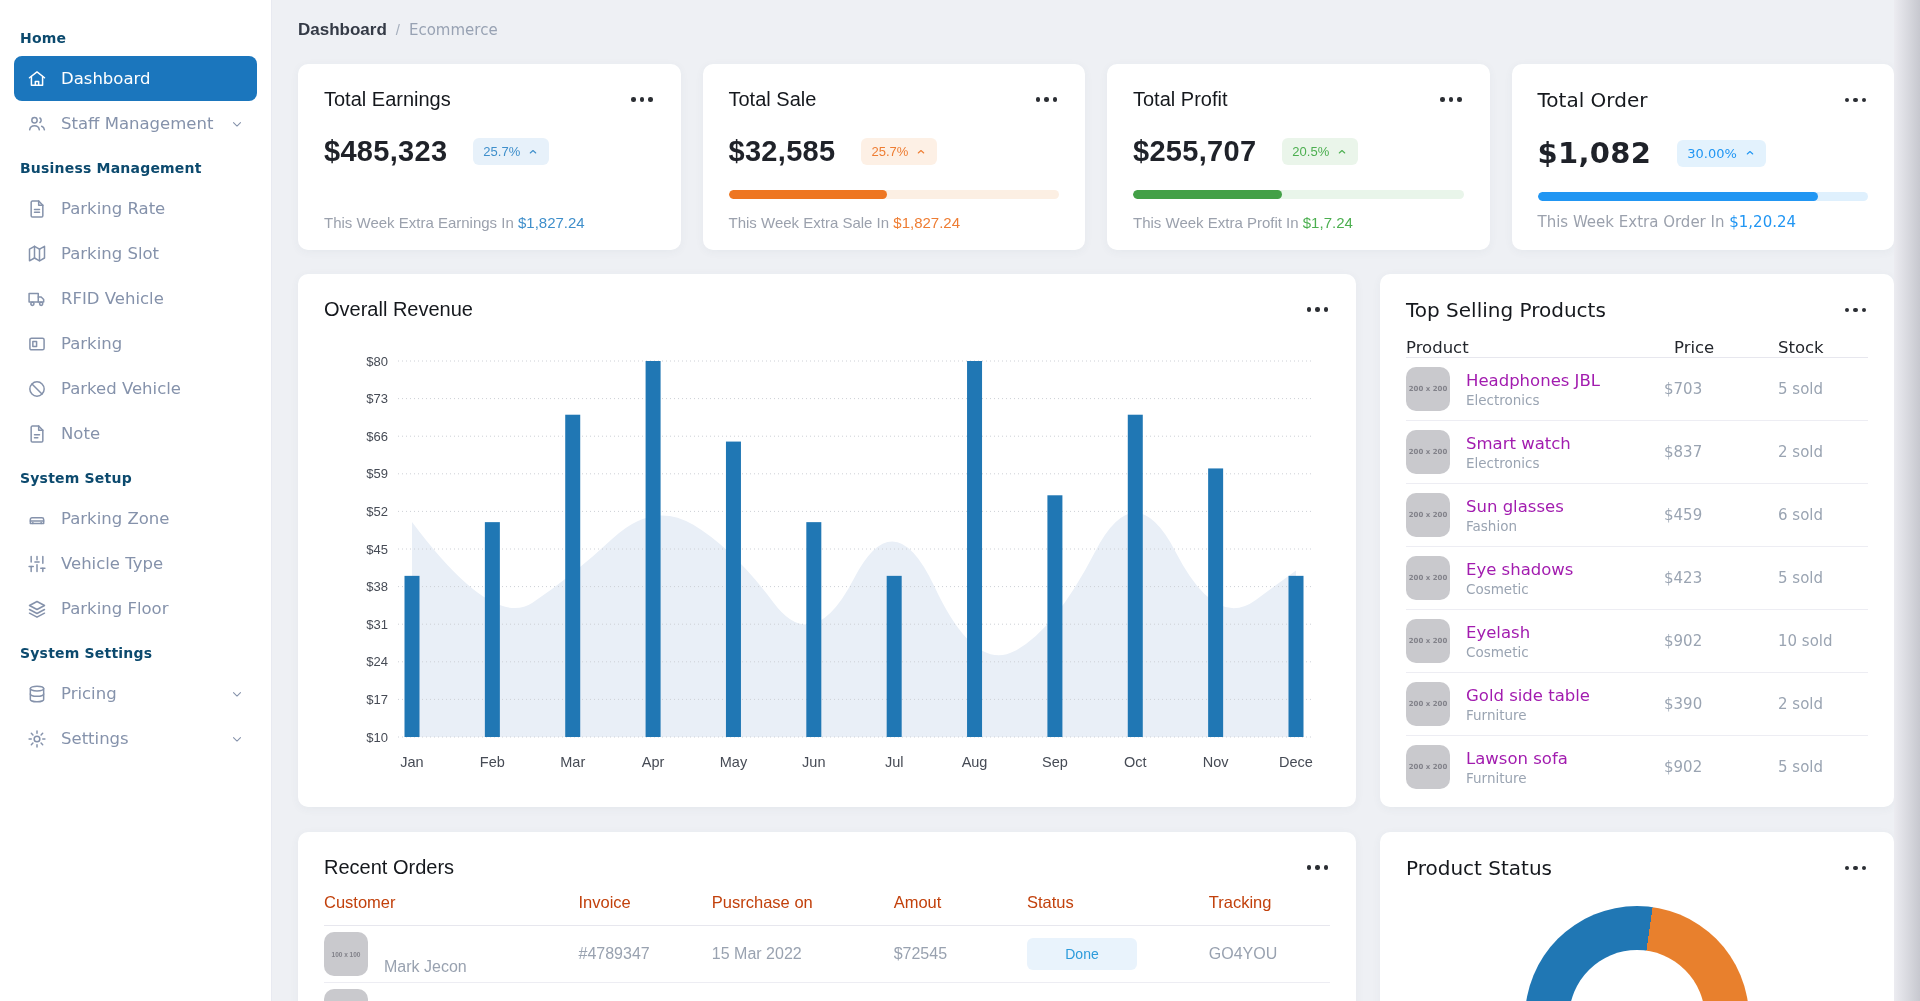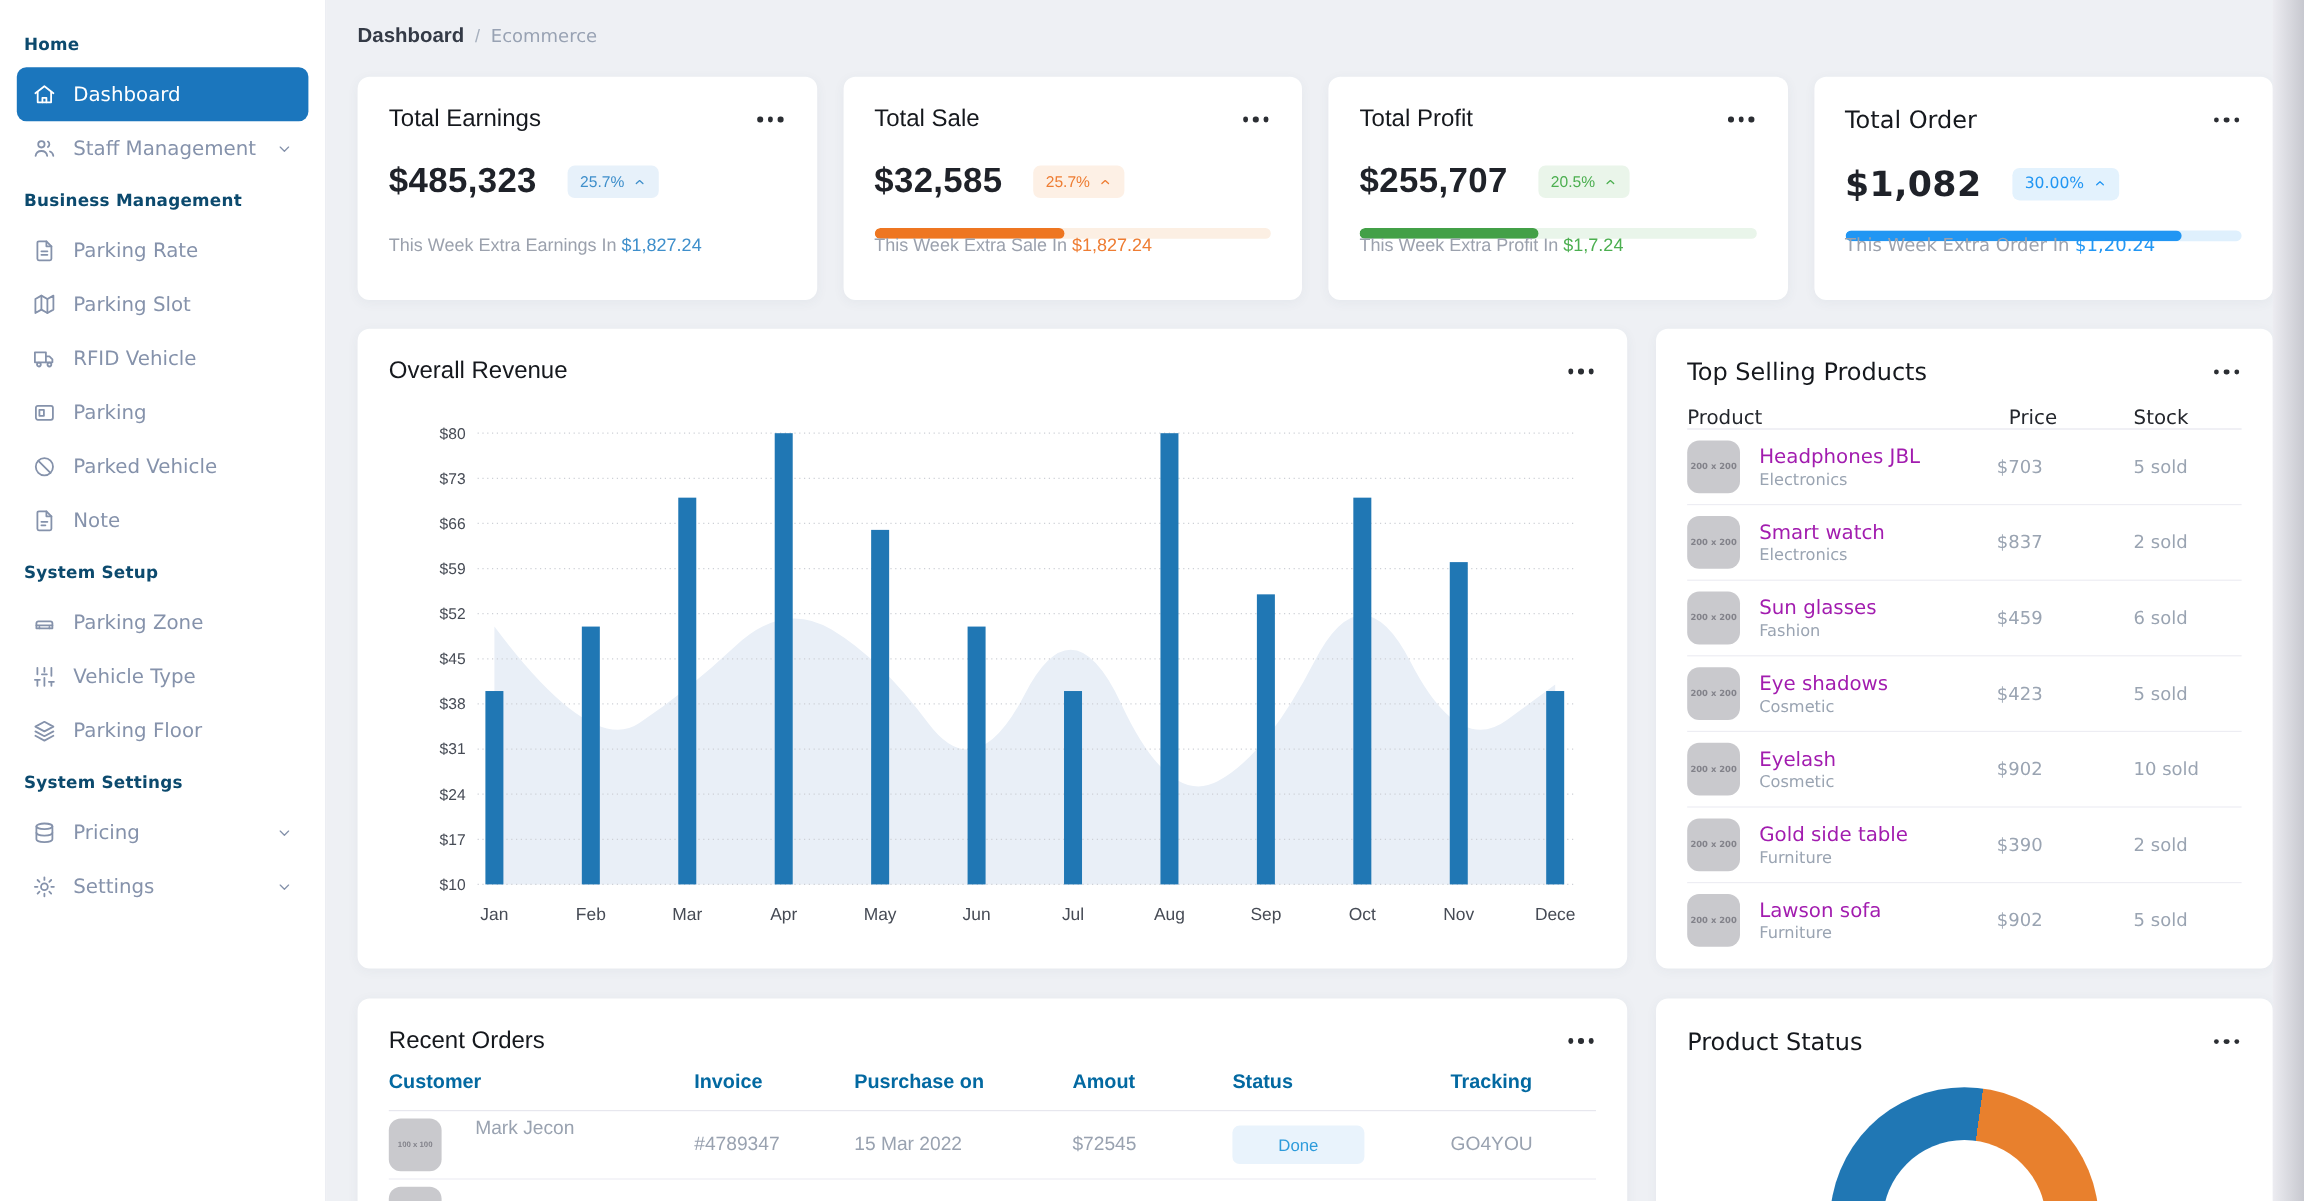--- a/index.html
+++ b/index.html
@@ -57,21 +57,21 @@
   .dots i { width:4.5px; height:4.5px; border-radius:50%; background:#2b2e33; }
   .value-row { margin-top:24px; display:flex; align-items:center; gap:26px; }
   .stat-value { font-size:29px; font-weight:bold; color:#1f2229; letter-spacing:.3px; }
   .badge {
     display:flex; align-items:center; gap:7px;
     font-size:13px; padding:6px 10px; border-radius:6px;
   }
   .badge svg.caret { width:12px; height:12px; stroke-width:2.2; }
   .progress-track { margin-top:22px; height:9px; border-radius:6px; overflow:hidden; }
   .progress-fill { height:100%; border-radius:6px; }
-  .stat-footer { position:absolute; left:26px; bottom:37px; font-size:15px; color:#9ba1ad; }
+  .stat-footer { position:absolute; left:26px; bottom:19px; font-size:15px; color:#9ba1ad; }
 
   
   .mid-grid, .bottom-grid {
     display:grid; grid-template-columns:1058px 514px; gap:24px; align-items:start;
   }
   .mid-grid { margin-top:24px; }
   .bottom-grid { margin-top:25px; }
 
   .panel { padding:24px 26px; }
   .panel-title { font-size:20px; font-weight:500; color:#15181d; }
@@ -93,23 +93,23 @@
     display:flex; align-items:center; justify-content:center;
     font-size:7px; font-weight:bold; color:#82828a; flex:0 0 44px;
   }
   .ts-name { font-size:16.5px; color:#a21caf; }
   .ts-cat { font-size:13.5px; color:#9aa4b2; margin-top:2px; }
   .muted-val { font-size:15px; color:#9aa4b2; }
 
   
   .orders-card { height:260px; overflow:hidden; }
   .ro-head, .ro-row { display:grid; grid-template-columns:2.1fr 1.1fr 1.5fr 1.1fr 1.5fr 1fr; align-items:center; }
-  .ro-head { padding:14px 0 13px 0; border-bottom:1px solid #e7e7ee; font-size:16.5px; color:#0369a1; font-weight:700; }
+  .ro-head { padding:14px 0 13px 0; border-bottom:1px solid #e7e7ee; font-size:16.5px; color:#c2410c; font-weight:400; }
   .ro-row { padding:6px 0; border-bottom:1px solid #ededf3; }
-  .cust-cell { display:flex; align-items:flex-start; gap:28px; }
+  .cust-cell { display:flex; align-items:flex-end; gap:16px; }
   .avatar { font-size:6.5px; }
   .ro-text { font-size:16px; color:#99a2b0; }
   .status-badge {
     display:inline-block; background:#e9f3fc; color:#2d9bdb;
     font-size:14px; padding:8px 0; width:110px; text-align:center; border-radius:6px;
   }
 
   
   .status-card { height:260px; overflow:hidden; }
   .donut { width:224px; height:224px; border-radius:50%; margin:26px auto 0 auto; position:relative; }

